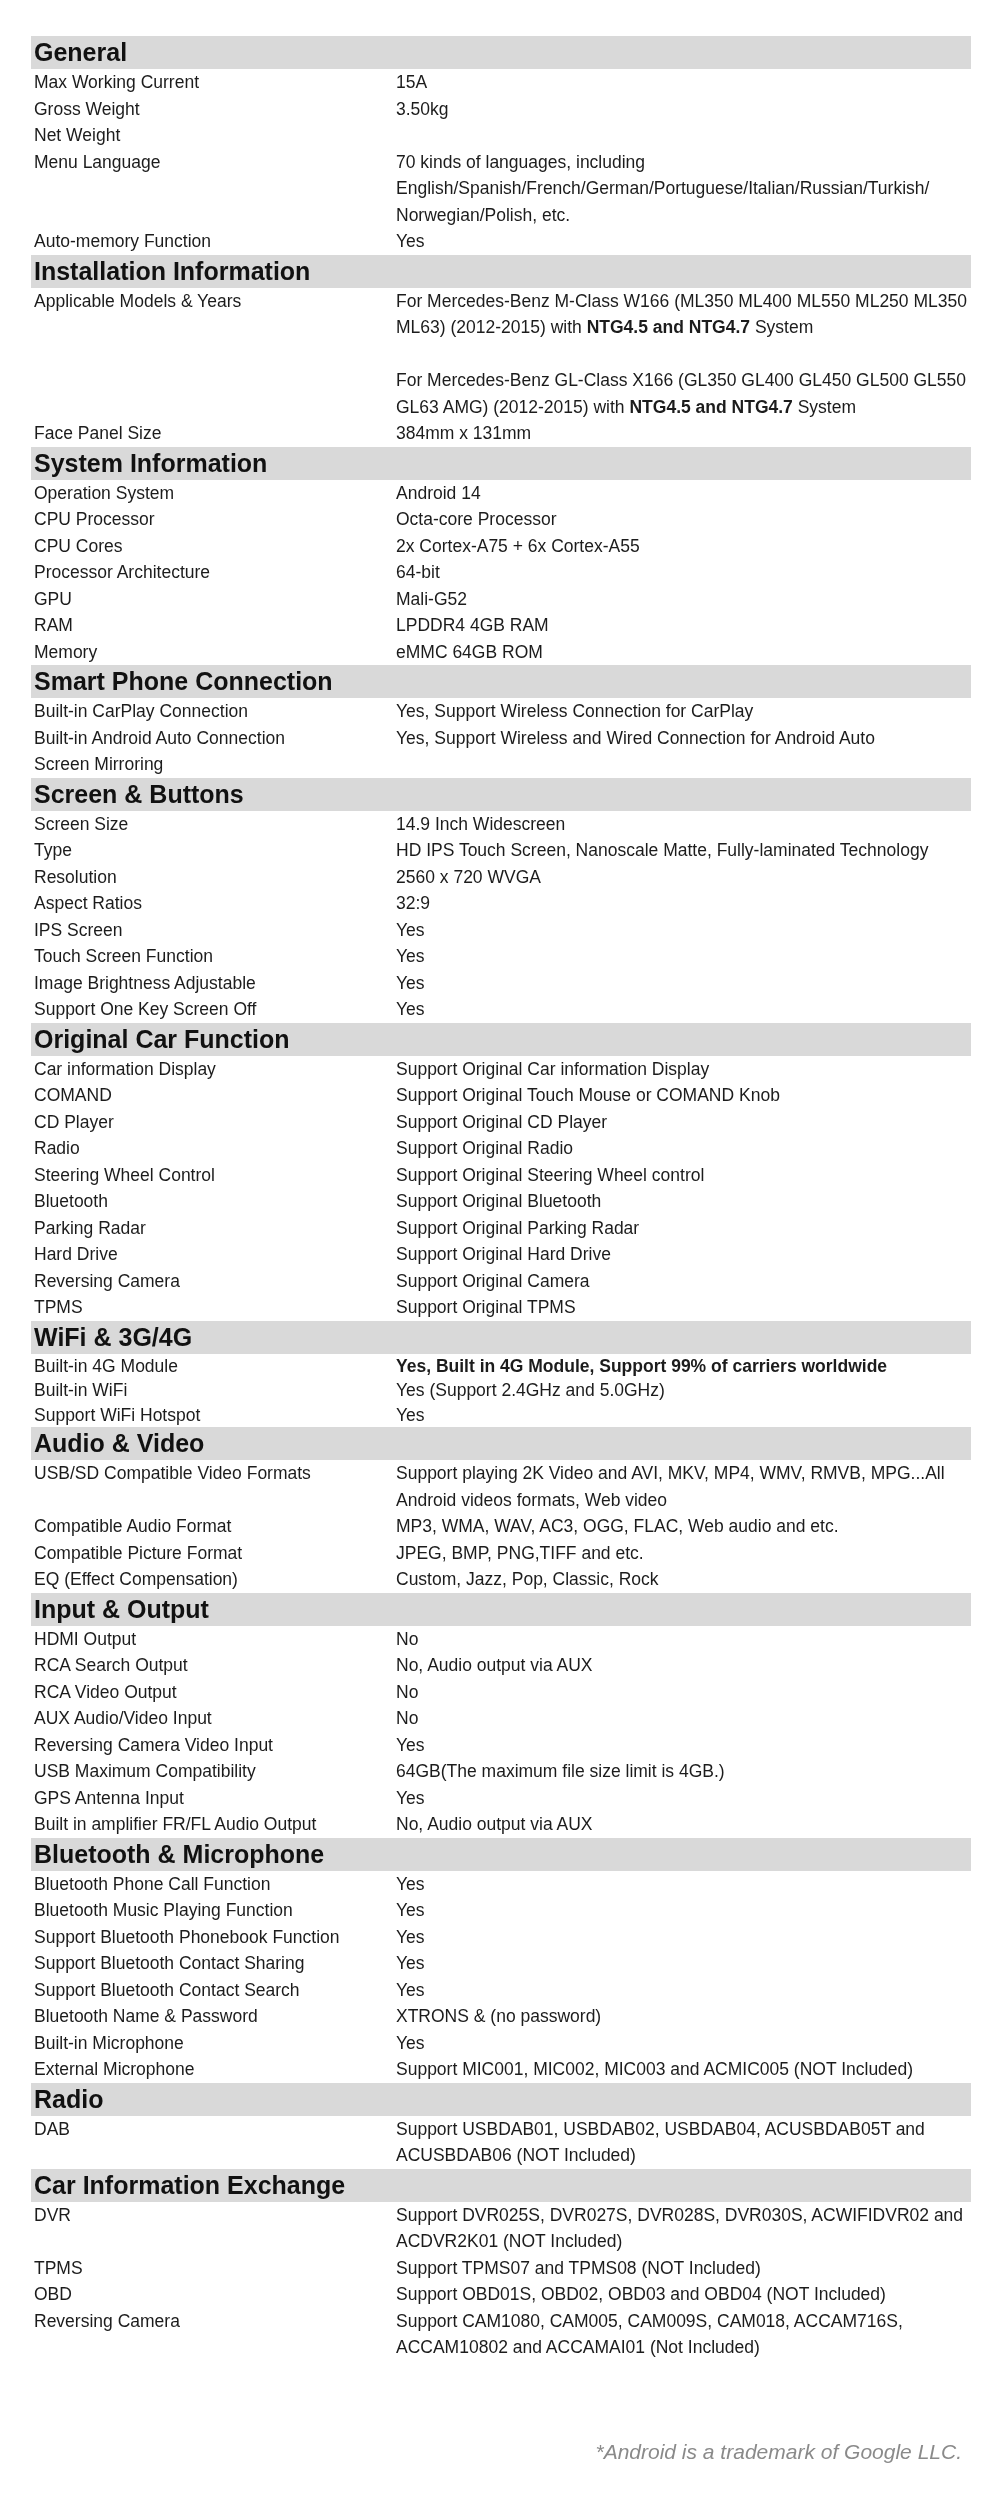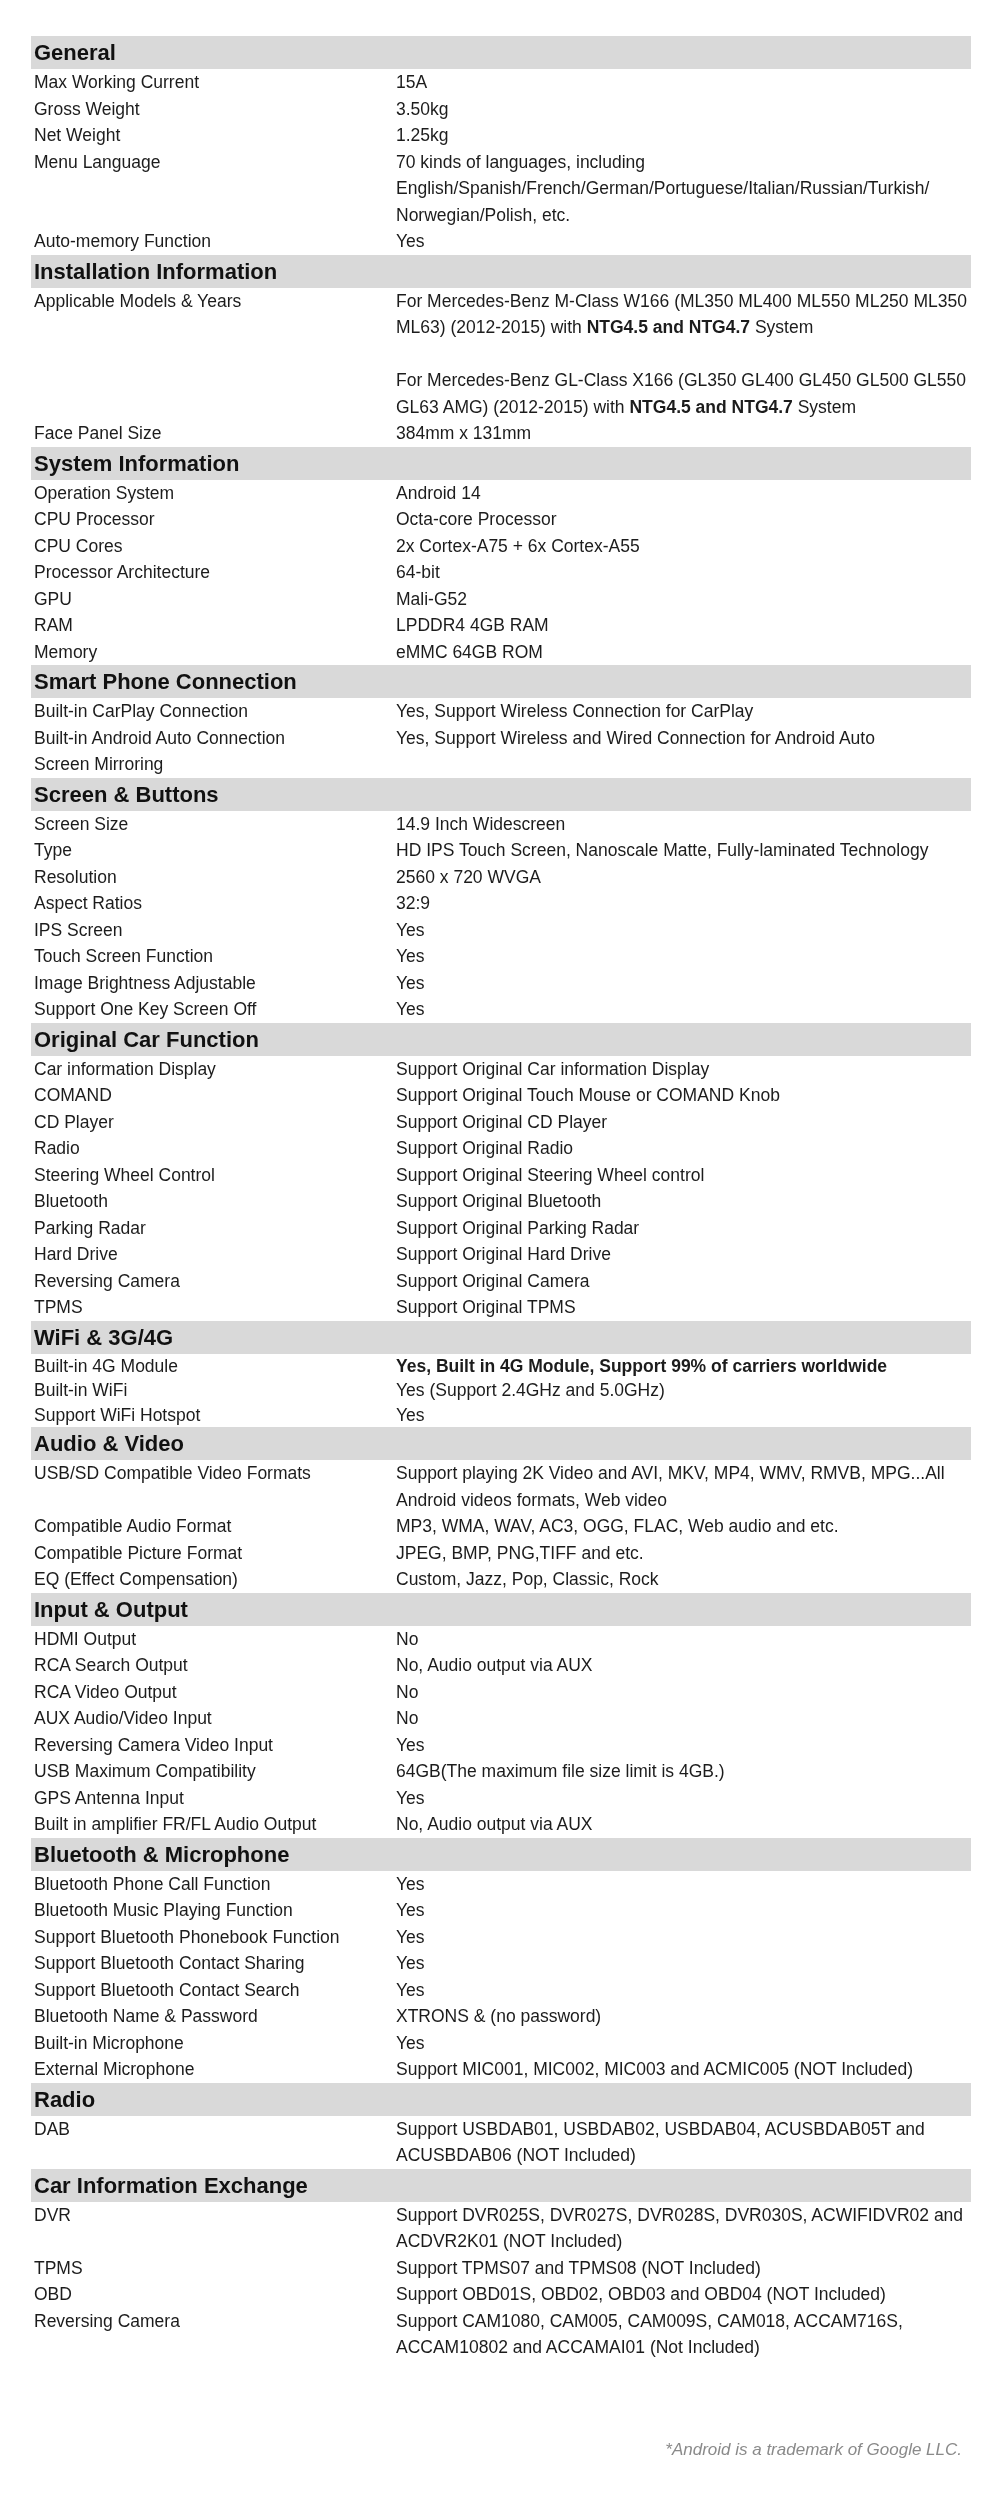--- a/index.html
+++ b/index.html
@@ -16,21 +16,21 @@
     left: 31px;
     top: 36px;
     width: 940px;
   }
   .section-header {
     background: #d9d9d9;
     height: 33px;
     line-height: 33px;
     padding-left: 3px;
     font-weight: bold;
-    font-size: 22px;
+    font-size: 25px;
     color: #111;
   }
   .row {
     display: flex;
     font-size: 17.5px;
     line-height: 26.5px;
   }
   .row.tight { line-height: 24.5px; }
   .row .label {
     width: 362px;
@@ -44,41 +44,40 @@
   }
   .value .para { display: block; }
   .value .para + .para { margin-top: 26.5px; }
   .value b { font-weight: bold; }
   .value.bold { font-weight: bold; }
   .footer {
     position: absolute;
     right: 38px;
     top: 2440px;
     font-style: italic;
-    font-size: 17px;
+    font-size: 21px;
     color: #8a8a8a;
   }
 </style>
 </head>
 <body>
 
 <div class="spec" id="spec">
     <div>
       <div class="section-header">General</div>
       <div class="row">
         <div class="label">Max Working Current</div>
         <div class="value">15A</div>
       </div>
       <div class="row">
         <div class="label">Gross Weight</div>
         <div class="value">3.50kg</div>
       </div>
       <div class="row">
         <div class="label">Net Weight</div>
-        <div class="value">1.25kg</div>
       </div>
       <div class="row">
         <div class="label">Menu Language</div>
         <div class="value">70 kinds of languages, including English/Spanish/French/German/Portuguese/Italian/Russian/Turkish/ Norwegian/Polish, etc.</div>
       </div>
       <div class="row">
         <div class="label">Auto-memory Function</div>
         <div class="value">Yes</div>
       </div>
     </div>

